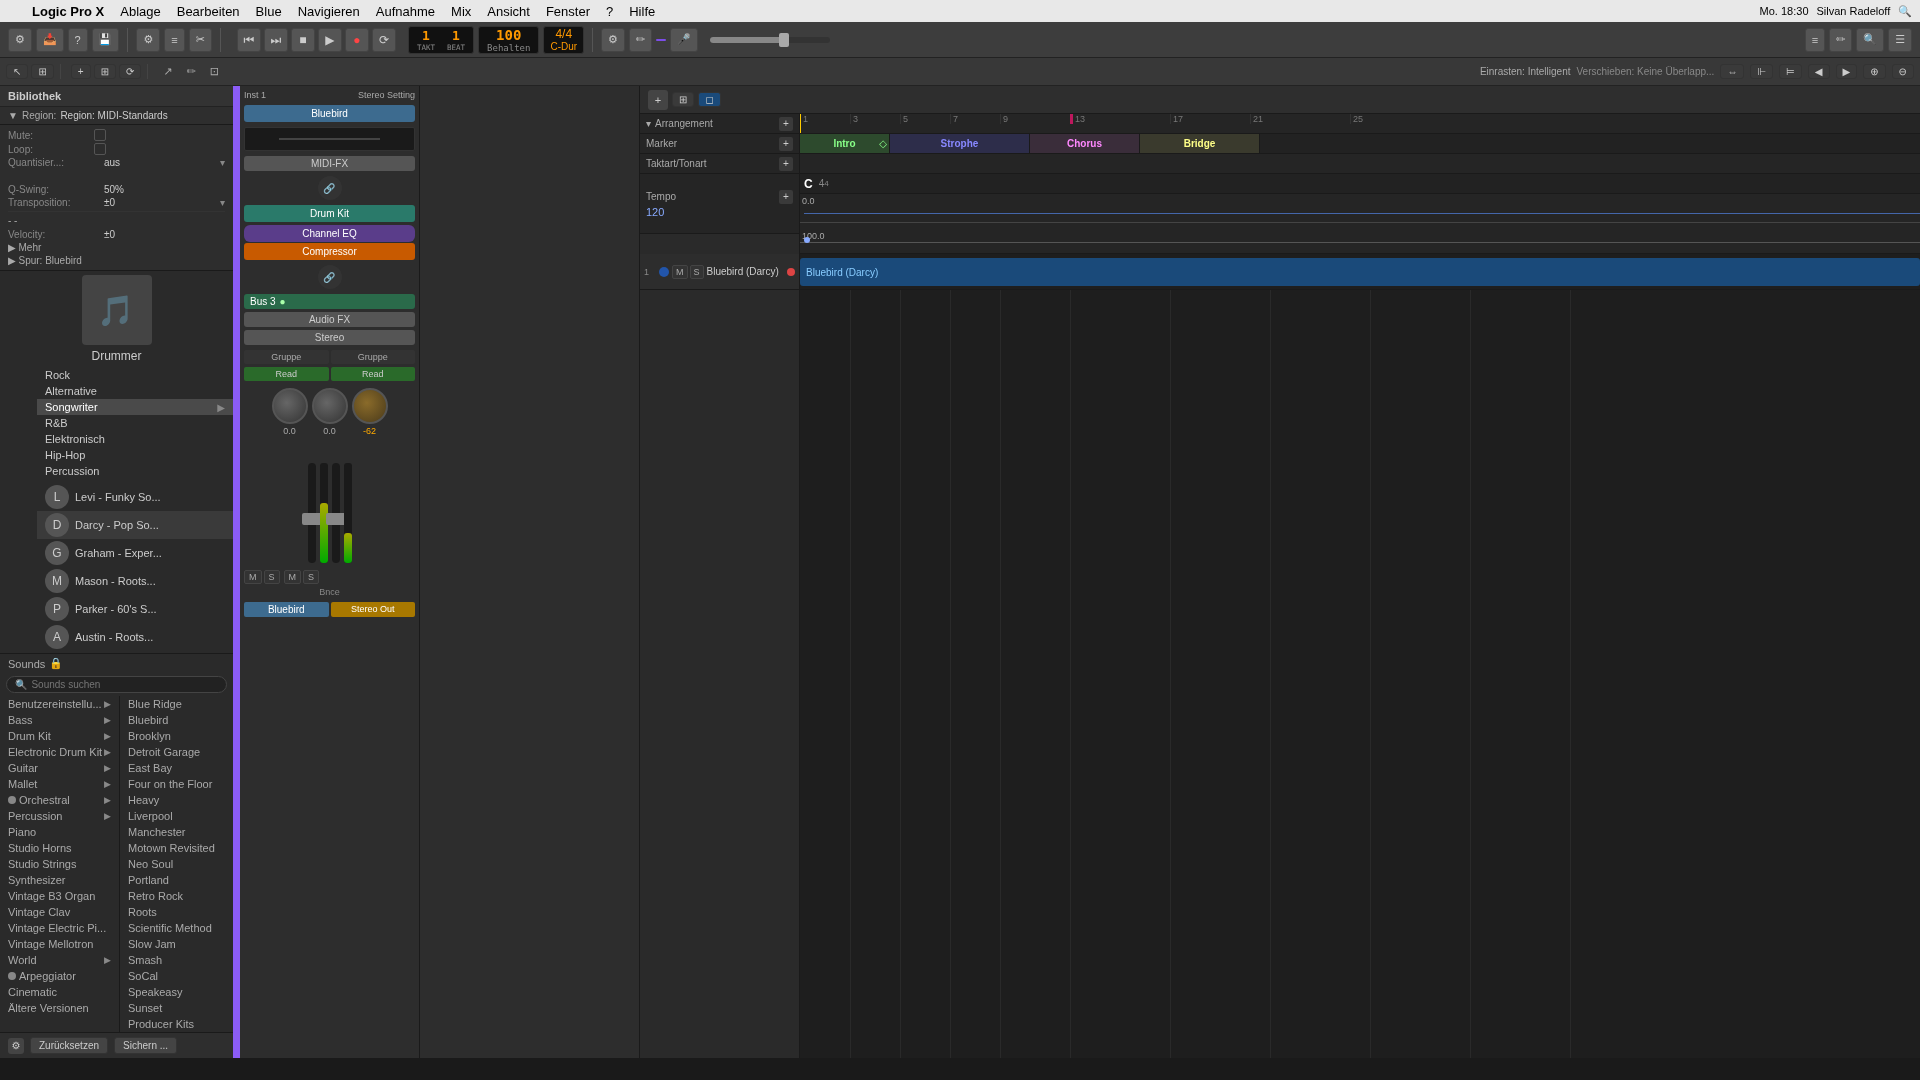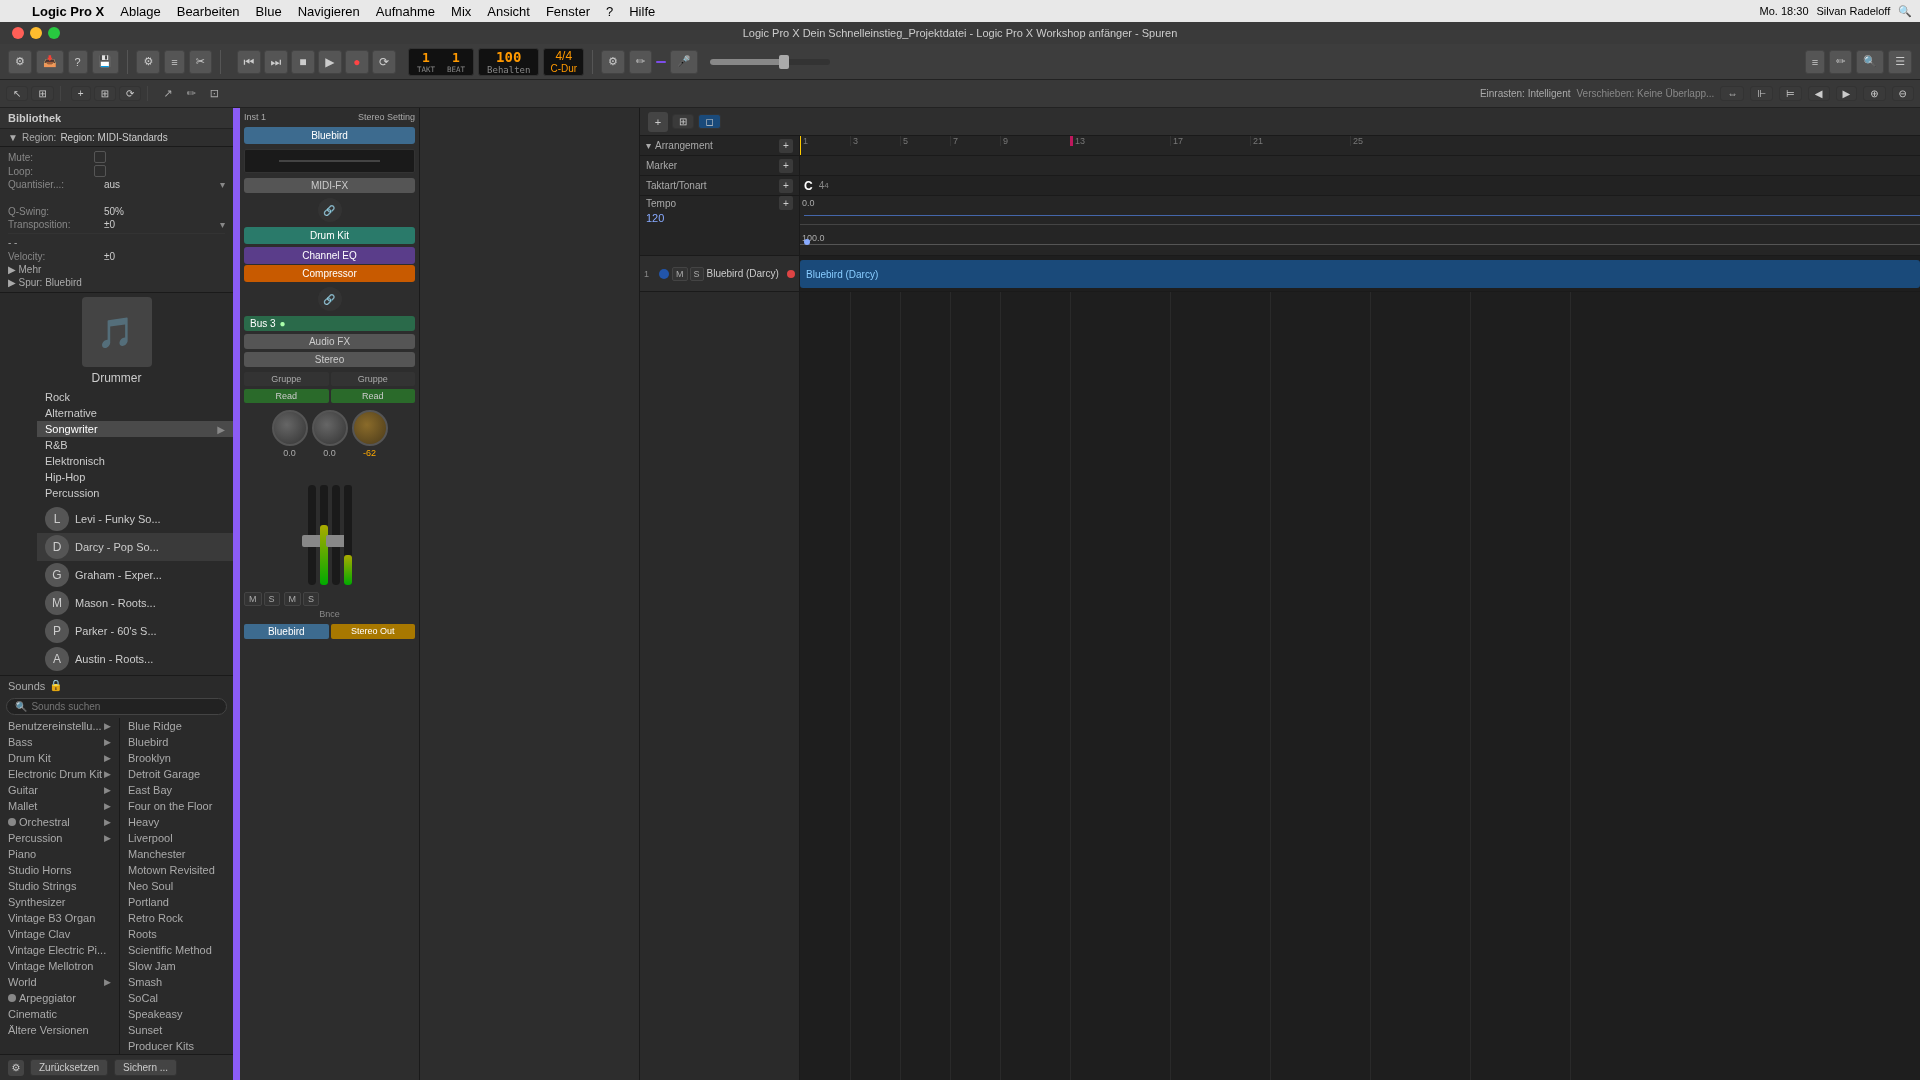--- a/index.html
+++ b/index.html
@@ -69,21 +69,21 @@
 
     
     .channel-strip { width: 400px; background: #2d2d2d; border-right: 1px solid #1a1a1a; display: flex; flex-direction: column; flex-shrink: 0; overflow: hidden; }
     .control-row { display: flex; align-items: center; gap: 6px; }
     .control-label { width: 80px; color: #888; }
     .checkbox-custom { width: 12px; height: 12px; border: 1px solid #555; border-radius: 2px; display: inline-block; }
     .plugin-btn { background: #3d6b8f; border: none; border-radius: 3px; color: white; font-size: 10px; padding: 3px 6px; cursor: pointer; text-align: center; }
     .plugin-btn.blue { background: #3d6b8f; }
     .plugin-btn.teal { background: #2a7a6a; }
     .plugin-btn.orange { background: #c85a00; }
-    .plugin-btn.purple { background: #5a3d8a; }
+    .plugin-btn.purple { background: #5a3d8a; border-radius: 6px; }
     .bus-btn { background: #2a6a4a; border-radius: 3px; color: white; font-size: 10px; padding: 2px 6px; cursor: pointer; display: flex; align-items: center; gap: 4px; }
     .knob { width: 36px; height: 36px; border-radius: 50%; background: radial-gradient(circle at 40% 40%, #666, #333); border: 2px solid #555; display: flex; align-items: center; justify-content: center; cursor: pointer; }
     .fader-container { display: flex; flex-direction: column; align-items: center; gap: 2px; }
     .fader-track { width: 8px; height: 100px; background: #1a1a1a; border-radius: 4px; position: relative; }
     .fader-thumb { width: 20px; height: 12px; background: #888; border-radius: 2px; position: absolute; left: -6px; top: 50%; cursor: pointer; }
     .ms-btn { background: #333; border: 1px solid #444; border-radius: 2px; color: #aaa; font-size: 9px; padding: 1px 4px; cursor: pointer; }
     .strip-name { font-size: 10px; color: white; text-align: center; background: #3d6b8f; border-radius: 2px; padding: 2px 4px; }
     .strip-name.yellow { background: #a87800; }
 
     
@@ -133,28 +133,20 @@
   <span class="menu-item">Fenster</span>
   <span class="menu-item">?</span>
   <span class="menu-item">Hilfe</span>
   <div class="right-icons">
     <span>Mo. 18:30</span>
     <span>Silvan Radeloff</span>
     <span>🔍</span>
   </div>
 </div>
 
-<div class="titlebar" style="position:relative;">
-  <div class="window-controls" style="position:absolute; left:12px; top:50%; transform:translateY(-50%); display:flex; gap:6px;">
-    <div class="wc wc-close"></div>
-    <div class="wc wc-min"></div>
-    <div class="wc wc-max"></div>
-  </div>
-  <span>Logic Pro X Dein Schnelleinstieg_Projektdatei - Logic Pro X Workshop anfänger - Spuren</span>
-</div>
 
 <div class="toolbar">
 
   <div class="toolbar-btn">⚙</div>
   <div class="toolbar-btn">📥</div>
   <div class="toolbar-btn">?</div>
   <div class="toolbar-btn">💾</div>
   <div style="width:1px; background:#555; height:24px; margin:0 4px;"></div>
   <div class="toolbar-btn">⚙</div>
   <div class="toolbar-btn">≡</div>
@@ -588,21 +580,21 @@
         <div style="height:20px; background:#252525; border-bottom:1px solid #1a1a1a; display:flex; align-items:center; padding:0 6px;">
           <span style="font-size:10px; color:#aaa;">Marker</span>
           <div style="margin-left:auto; width:14px; height:14px; background:#3a3a3a; border-radius:2px; display:flex; align-items:center; justify-content:center; cursor:pointer; font-size:10px;">+</div>
         </div>
 
         <div style="height:20px; background:#252525; border-bottom:1px solid #1a1a1a; display:flex; align-items:center; padding:0 6px;">
           <span style="font-size:10px; color:#aaa;">Taktart/Tonart</span>
           <div style="margin-left:auto; width:14px; height:14px; background:#3a3a3a; border-radius:2px; display:flex; align-items:center; justify-content:center; cursor:pointer; font-size:10px;">+</div>
         </div>
 
-        <div style="height:60px; background:#252525; border-bottom:1px solid #1a1a1a; display:flex; padding:0 6px;">
+        <div style="height:60px; background:#252525; border-bottom:1px solid #1a1a1a; display:flex; align-items:center; padding:0 6px;">
           <div style="display:flex; flex-direction:column; gap:2px; width:100%;">
             <div style="display:flex; align-items:center;">
               <span style="font-size:10px; color:#aaa;">Tempo</span>
               <div style="margin-left:auto; width:14px; height:14px; background:#3a3a3a; border-radius:2px; display:flex; align-items:center; justify-content:center; cursor:pointer; font-size:10px;">+</div>
             </div>
             <div style="font-size:11px; color:#88aaff;">120</div>
           </div>
         </div>
       </div>
 
@@ -617,20 +609,35 @@
             <div style="position:absolute; left:200px; font-size:9px; color:#777; border-left:1px solid #333; padding-left:2px;">9</div>
             <div style="position:absolute; left:270px; font-size:9px; color:#777; border-left:3px solid #be185d; padding-left:2px;">13</div>
             <div style="position:absolute; left:370px; font-size:9px; color:#777; border-left:1px solid #333; padding-left:2px;">17</div>
             <div style="position:absolute; left:450px; font-size:9px; color:#777; border-left:1px solid #333; padding-left:2px;">21</div>
             <div style="position:absolute; left:550px; font-size:9px; color:#777; border-left:1px solid #333; padding-left:2px;">25</div>
           </div>
 
           <div class="playhead"></div>
         </div>
 
+        <div style="height:20px; background:#222; border-bottom:1px solid #1a1a1a; position:relative;">
+          <div style="position:absolute; left:0; width:90px; height:100%; background:#2d4a2d; display:flex; align-items:center; justify-content:center; border-right:1px solid #1a1a1a; cursor:pointer;">
+            <span style="font-size:10px; color:#88ff88; font-weight:bold;">Intro</span>
+            <span style="position:absolute; right:2px; font-size:10px; color:#88ff88;">◇</span>
+          </div>
+          <div style="position:absolute; left:90px; width:140px; height:100%; background:#2d2d4a; display:flex; align-items:center; justify-content:center; border-right:1px solid #1a1a1a; cursor:pointer;">
+            <span style="font-size:10px; color:#8888ff; font-weight:bold;">Strophe</span>
+          </div>
+          <div style="position:absolute; left:230px; width:110px; height:100%; background:#3a2d3a; display:flex; align-items:center; justify-content:center; border-right:1px solid #1a1a1a; cursor:pointer;">
+            <span style="font-size:10px; color:#ff88ff; font-weight:bold;">Chorus</span>
+          </div>
+          <div style="position:absolute; left:340px; width:120px; height:100%; background:#3a3a2d; display:flex; align-items:center; justify-content:center; border-right:1px solid #1a1a1a; cursor:pointer;">
+            <span style="font-size:10px; color:#ffff88; font-weight:bold;">Bridge</span>
+          </div>
+        </div>
 
         <div style="height:20px; background:#252525; border-bottom:1px solid #1a1a1a;"></div>
 
         <div class="chord-track">
           <span style="font-size:12px; color:white; font-weight:bold;">C</span>
           <span style="margin-left:6px; font-size:10px; color:#888;">4</span>
           <span style="font-size:8px; color:#888; vertical-align:sub;">4</span>
         </div>
 
         <div class="tempo-track" style="position:relative;">

